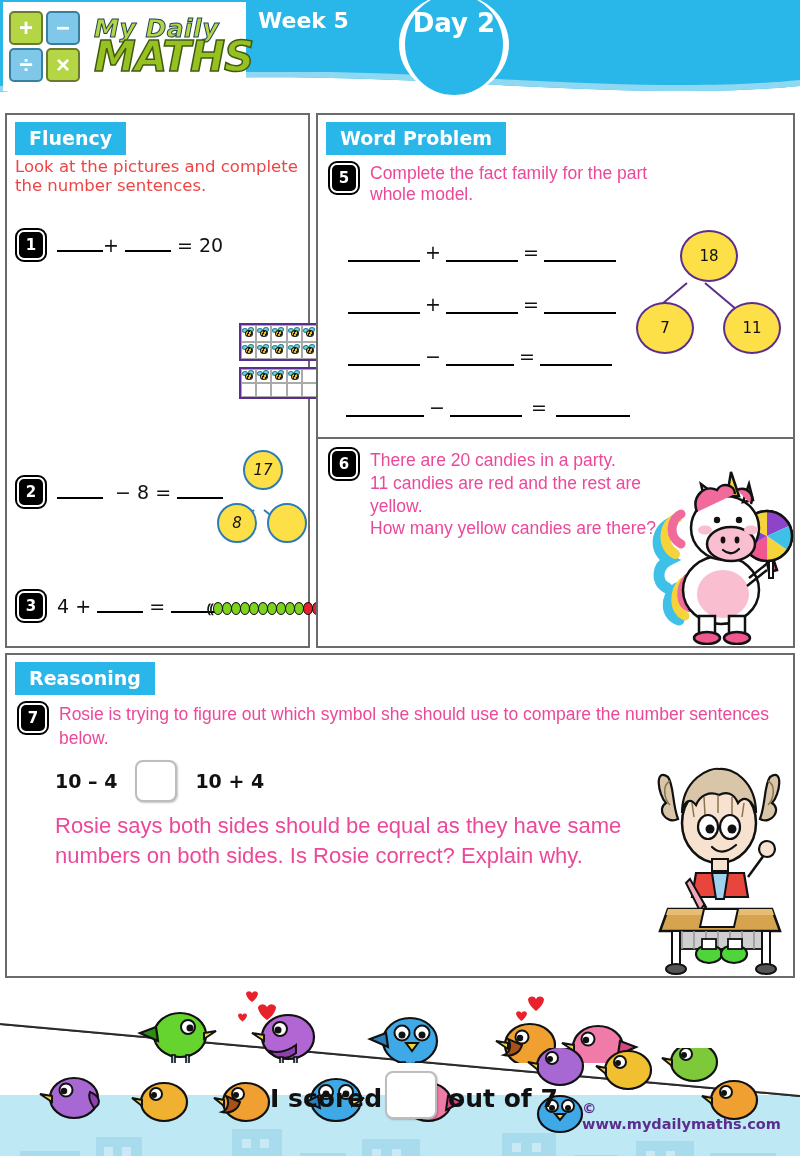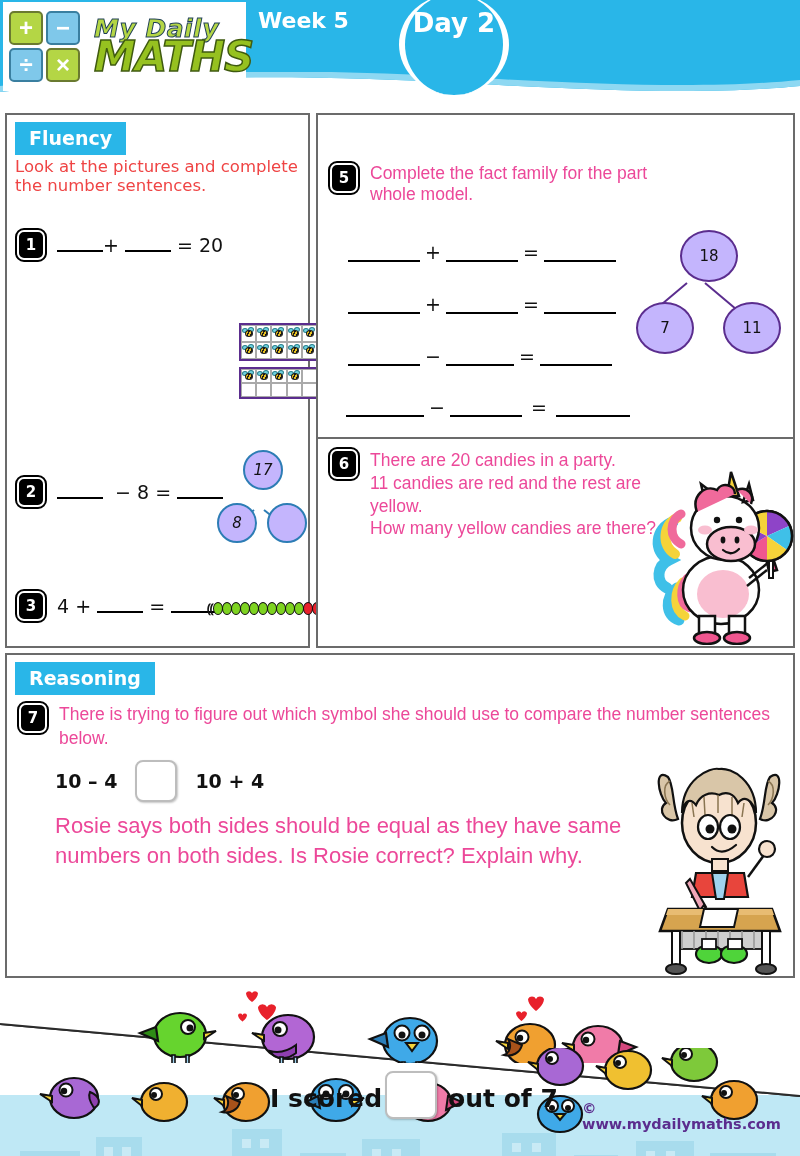--- a/index.html
+++ b/index.html
@@ -114,21 +114,21 @@
   .bee-wing { position:absolute; width:6px; height:5px; border-radius:50%;
               background:#6fd3e0; border:1px solid #2a7f8c; }
   .bw1 { left:0px; top:0px; }
   .bw2 { left:6px; top:-1px; }
 
   
   .pw { position:absolute; }
   .pw-node {
     position:absolute; border-radius:50%;
     display:flex; align-items:center; justify-content:center;
-    font-size:15px; color:#111; background:#c4b5fd;
+    font-size:15px; color:#111; background:#fde047;
     font-family:"DejaVu Sans", sans-serif;
   }
   .pw-blue { border:2px solid #2d7db5;font-style:italic; }
   .pw-purple { border:2px solid #5b2d8e; }
   .pw-line { position:absolute; height:2px; transform-origin: left center; }
   .pwl-blue { background:#2d7db5; }
   .pwl-purple { background:#5b2d8e; }
 
   
   .beadstring { position:absolute; display:flex; align-items:center; }
@@ -397,20 +397,21 @@
         <div class="bt-ten-seg"></div>
         <div class="bt-ten-seg"></div>
         <div class="bt-ten-seg"></div>
         <div class="bt-ten-seg"></div>
         <div class="bt-ten-seg"></div>
       </div>
   </div>
 </div>
 
 <div class="panel" id="word-panel">
+  <div class="sec-tag">Word Problem</div>
 
   <div class="qrow" style="left:12px; top:48px; width:330px;">
     <div class="qnum">5</div>
     <div class="qtext" style="width:285px; font-size:17.5px;">Complete the fact family for the part whole model.</div>
   </div>
 
   <div class="ff-row" style="left:30px; top:128px;">
     <span class="ff-line" style="width:72px;"></span>
     <span class="ff-op">+</span>
     <span class="ff-line" style="width:72px;"></span>
@@ -509,21 +510,21 @@
     <ellipse cx="62" cy="60" rx="7" ry="4.5" fill="#f9bed0"></ellipse>
     <ellipse cx="108" cy="60" rx="7" ry="4.5" fill="#f9bed0"></ellipse>
   </svg>
 </div>
 
 <div class="panel" id="reason-panel">
   <div class="sec-tag">Reasoning</div>
 
   <div class="qrow" style="left:12px; top:48px; width:760px;">
     <div class="qnum">7</div>
-    <div class="qtext" style="width:740px; font-size:17.5px; line-height:1.35;">There is trying to figure out which symbol she should use to compare the number sentences below.</div>
+    <div class="qtext" style="width:740px; font-size:17.5px; line-height:1.35;">Rosie is trying to figure out which symbol she should use to compare the number sentences below.</div>
   </div>
 
   <div style="position:absolute; left:48px; top:105px; display:flex; align-items:center; gap:18px;">
     <span style="font-size:19px; font-weight:bold; color:#111; font-family:'DejaVu Sans',sans-serif;">10 – 4</span>
     <span class="ansbox" style="width:42px; height:42px; display:inline-block;"></span>
     <span style="font-size:19px; font-weight:bold; color:#111; font-family:'DejaVu Sans',sans-serif;">10 + 4</span>
   </div>
 
   <div class="qtext" style="position:absolute; left:48px; top:156px; width:590px; font-size:22px; line-height:1.35;">Rosie says both sides should be equal as they have same numbers on both sides. Is Rosie correct? Explain why.</div>
 

